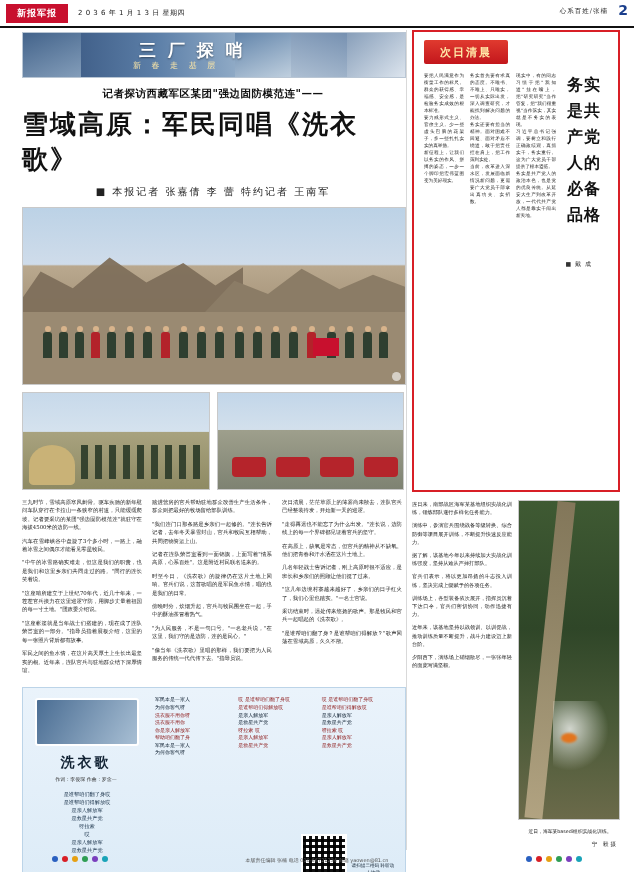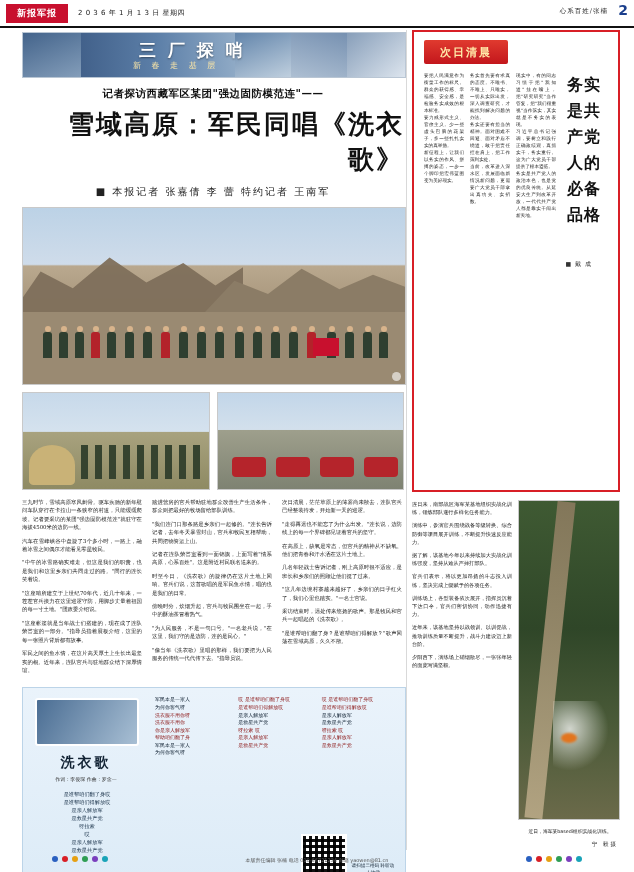--- a/index.html
+++ b/index.html
@@ -62,21 +62,21 @@
   }
   .banner .ph1{left:0;background:linear-gradient(160deg,#47688f,#8fa8c2);}
   .banner .ph2{left:212px;width:56px;background:linear-gradient(160deg,#5a7ea6,#c3d2e0);}
   .banner .ph3{left:268px;width:56px;background:linear-gradient(200deg,#6a86a9,#aebfd2);}
   .banner .ph4{left:324px;width:58px;background:linear-gradient(140deg,#7e96b3,#dde5ee);}
 
   .kicker{
     margin-top:9px;text-align:center;font-size:10.5px;font-weight:bold;letter-spacing:.5px;color:#111;
   }
   .headline{
-    margin-top:6px;text-align:right;font-size:26px;font-weight:bold;letter-spacing:2px;
+    margin-top:6px;text-align:left;font-size:26px;font-weight:bold;letter-spacing:2px;
     font-family:"DejaVu Serif","Liberation Serif",serif;
   }
   .byline{
     margin-top:8px;text-align:center;font-size:10px;color:#222;letter-spacing:2px;
   }
 
   .photo-main{
     margin-top:8px;width:382px;height:176px;position:relative;overflow:hidden;
     background:linear-gradient(#bcd2e6 0%,#cfdcea 32%,#b9a88e 33%,#9d8b71 70%,#8d7b62 100%);
     border:1px solid #c9c9c9;

